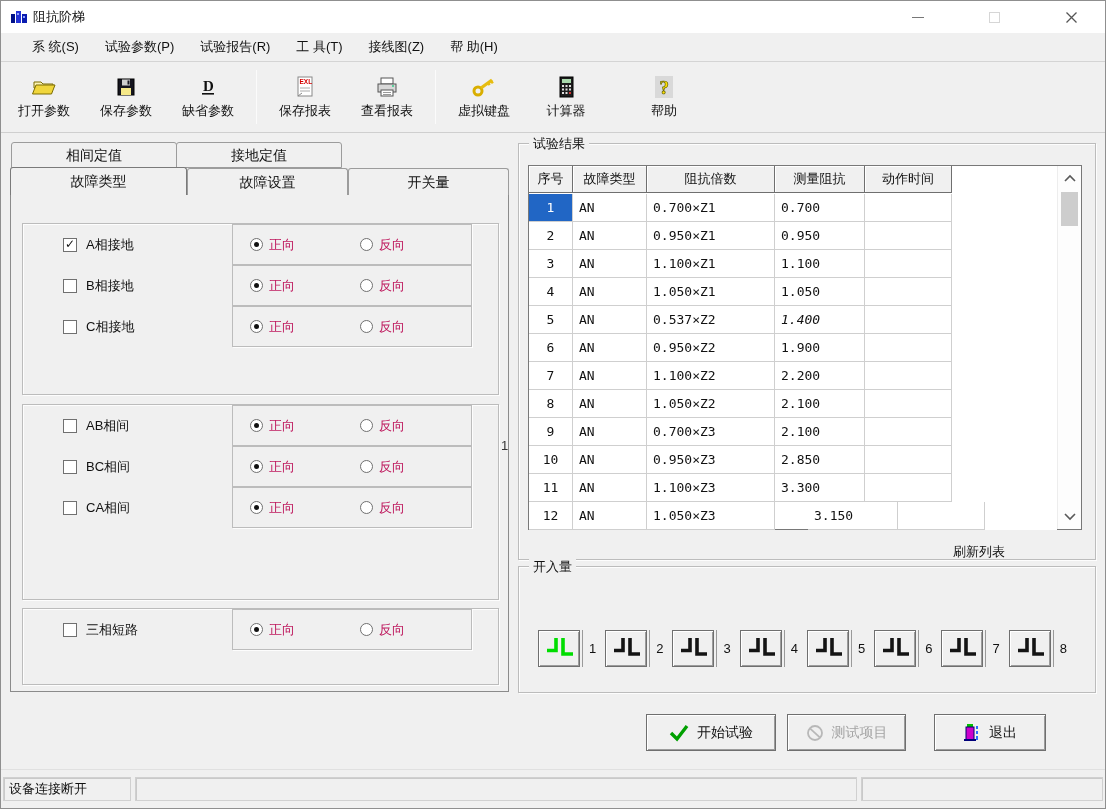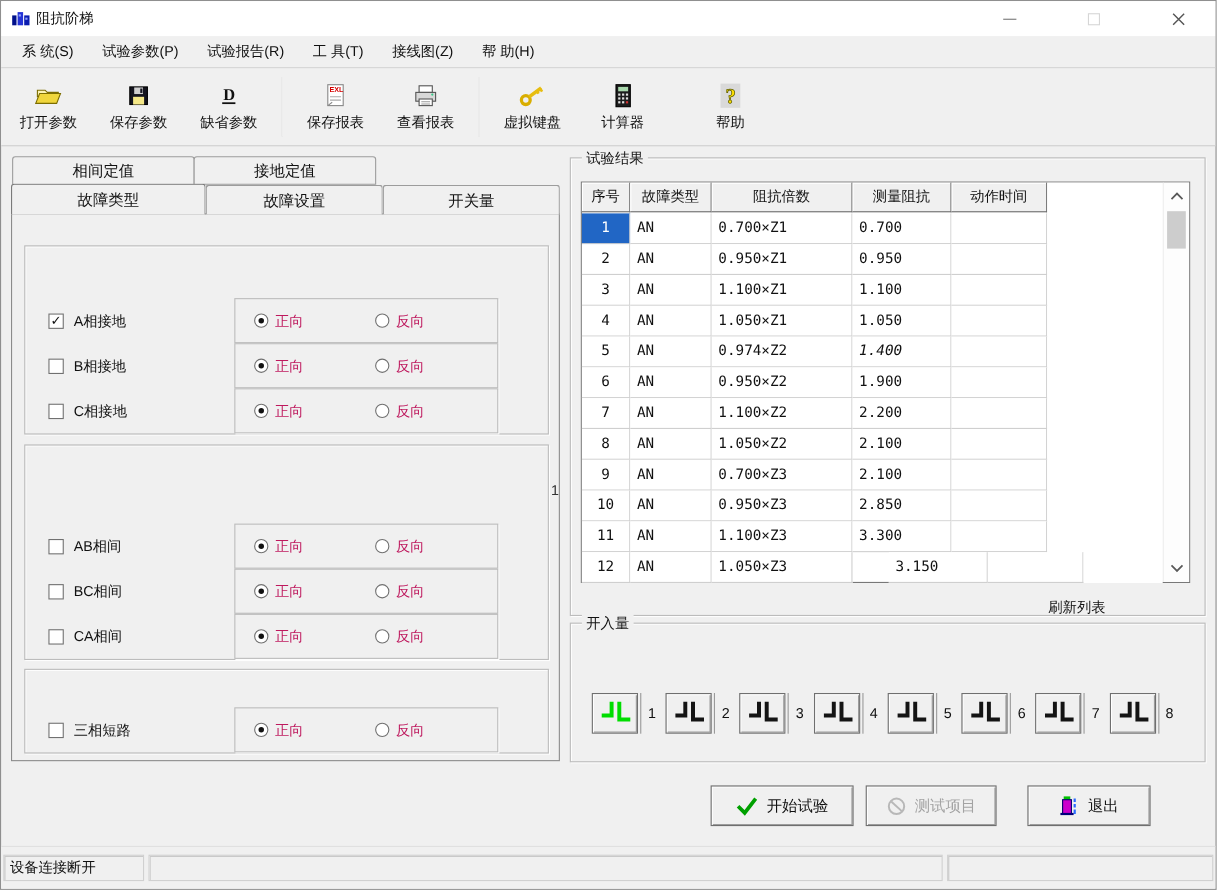--- a/index.html
+++ b/index.html
@@ -8,21 +8,21 @@
 
   
   .titlebar { position:absolute; left:0; top:0; width:100%; height:32px; background:#ffffff; }
   .app-icon { position:absolute; left:10px; top:8px; width:16px; height:16px; }
   .title-text { position:absolute; left:32px; top:0; line-height:32px; font-size:13px; color:#111; }
   .cap-btn { position:absolute; top:0; width:46px; height:32px; display:flex; align-items:center; justify-content:center; }
   .min-glyph { display:block; width:12px; height:0; border-top:1.5px solid #777; }
   .max-glyph { display:block; width:11px; height:11px; border:1px solid #d6d6d6; }
 
   
-  .menubar { position:absolute; left:0; top:32px; width:100%; height:28px; background:#f0f0f0; padding-left:6px; }
+  .menubar { position:absolute; left:0; top:32px; width:100%; height:28px; background:#f0f0f0; padding-left:18px; }
   .menu-item { display:inline-block; padding:0 13px; line-height:28px; font-size:13px; color:#111; }
 
   
   .toolbar { position:absolute; left:0; top:60px; width:100%; height:72px; background:#f0f0f0;
              border-top:1px solid #d4d4d4; border-bottom:1px solid #cfcfcf; display:flex; align-items:center; padding-left:2px; }
   .tb-btn { width:82px; height:60px; display:flex; flex-direction:column; align-items:center; justify-content:center; }
   .tb-icon { height:26px; display:flex; align-items:center; justify-content:center; }
   .tb-label { font-size:13px; color:#111; margin-top:2px; white-space:nowrap; }
   .tb-sep { width:1px; height:54px; background:#c3c3c3; border-right:1px solid #fbfbfb; margin:0 7px; }
 
@@ -30,21 +30,21 @@
   .tabs1 { position:absolute; left:10px; top:141px; display:flex; }
   .tab1 { width:166px; height:26px; line-height:25px; text-align:center; font-size:14px; color:#111;
           border:1px solid #9c9c9c; border-radius:3px 3px 0 0; margin-right:-1px; background:#f0f0f0; }
   .tab2 { position:absolute; text-align:center; font-size:14px; color:#111; background:#f0f0f0;
           border:1px solid #9c9c9c; border-bottom:none; border-radius:3px 3px 0 0; }
   .tab2.active { border-color:#7a7a7a; z-index:3; }
   .page { position:absolute; left:9px; top:193px; width:499px; height:498px; border:1px solid #8b8b8b; background:#f0f0f0; }
 
   
   .fgrp { position:absolute; border:1px solid #bcbcbc; box-shadow:1px 1px 0 #fdfdfd, inset 1px 1px 0 #fdfdfd;
-          display:flex; flex-direction:column; justify-content:flex-end; padding-left:21px; }
+          display:flex; flex-direction:column; justify-content:flex-start; padding-left:40px; }
   .frow { display:flex; align-items:center; }
   .cb { width:14px; height:14px; background:#fff; border:1px solid #707070; display:inline-flex;
         align-items:center; justify-content:center; font-size:12px; font-weight:bold; color:#111; }
   .cb.checked::after { content:"✓"; margin-top:-1px; }
   .cb-label { margin-left:9px; width:146px; font-size:13px; color:#111; }
   .radio-frame { width:240px; height:41px; border:1px solid #bcbcbc; box-shadow:1px 1px 0 #fdfdfd;
                  display:flex; align-items:center; padding-left:17px; }
   .ropt { display:inline-flex; align-items:center; width:110px; }
   .radio { width:13px; height:13px; border-radius:50%; border:1px solid #707070; background:#fff;
            display:inline-flex; align-items:center; justify-content:center; }
@@ -264,21 +264,21 @@
         <span class="td center" style="width: 44px;">4</span>
         <span class="td" style="width: 74px;">AN</span>
         <span class="td" style="width: 128px;">1.050×Z1</span>
         <span class="td" style="width: 90px;">1.050</span>
         <span class="td" style="width: 87px;"></span>
         <span class="tfill"></span>
       </div>
       <div class="trow">
         <span class="td center" style="width: 44px;">5</span>
         <span class="td" style="width: 74px;">AN</span>
-        <span class="td" style="width: 128px;">0.974×Z2</span>
+        <span class="td" style="width: 128px;">0.537×Z2</span>
         <span class="td" style="width: 90px; font-style: italic;">1.400</span>
         <span class="td" style="width: 87px;"></span>
         <span class="tfill"></span>
       </div>
       <div class="trow">
         <span class="td center" style="width: 44px;">6</span>
         <span class="td" style="width: 74px;">AN</span>
         <span class="td" style="width: 128px;">0.950×Z2</span>
         <span class="td" style="width: 90px;">1.900</span>
         <span class="td" style="width: 87px;"></span>

